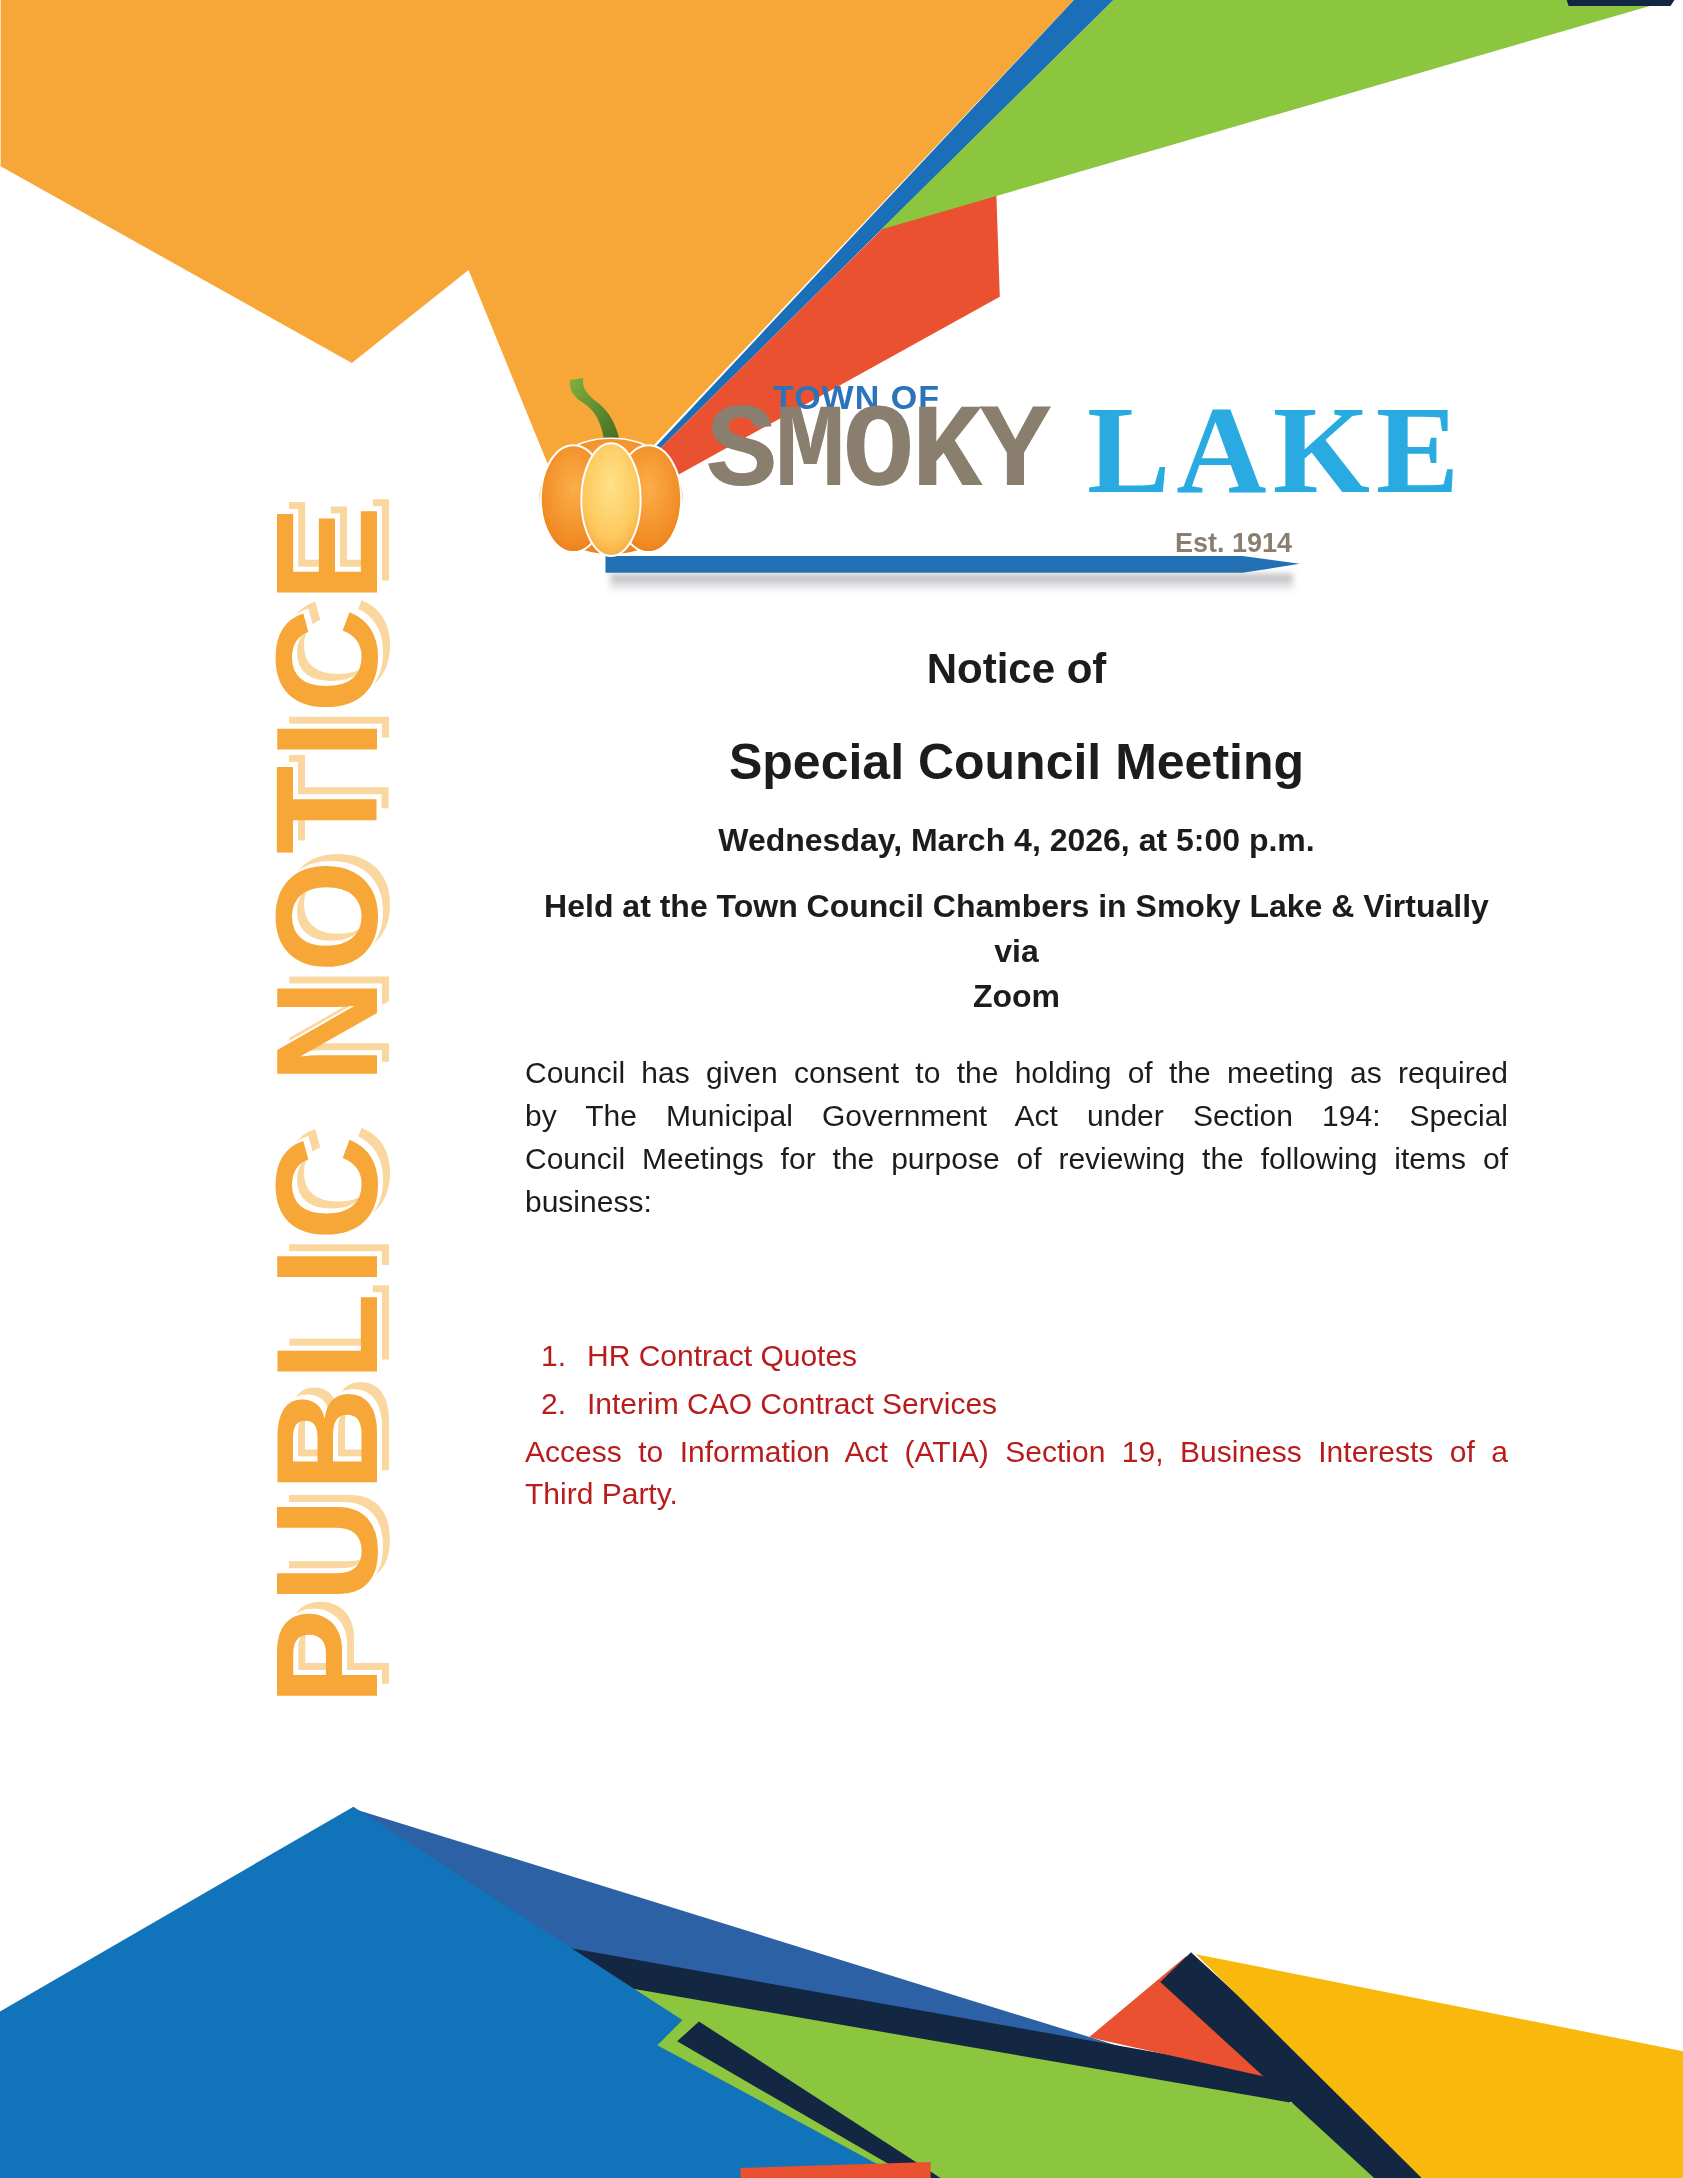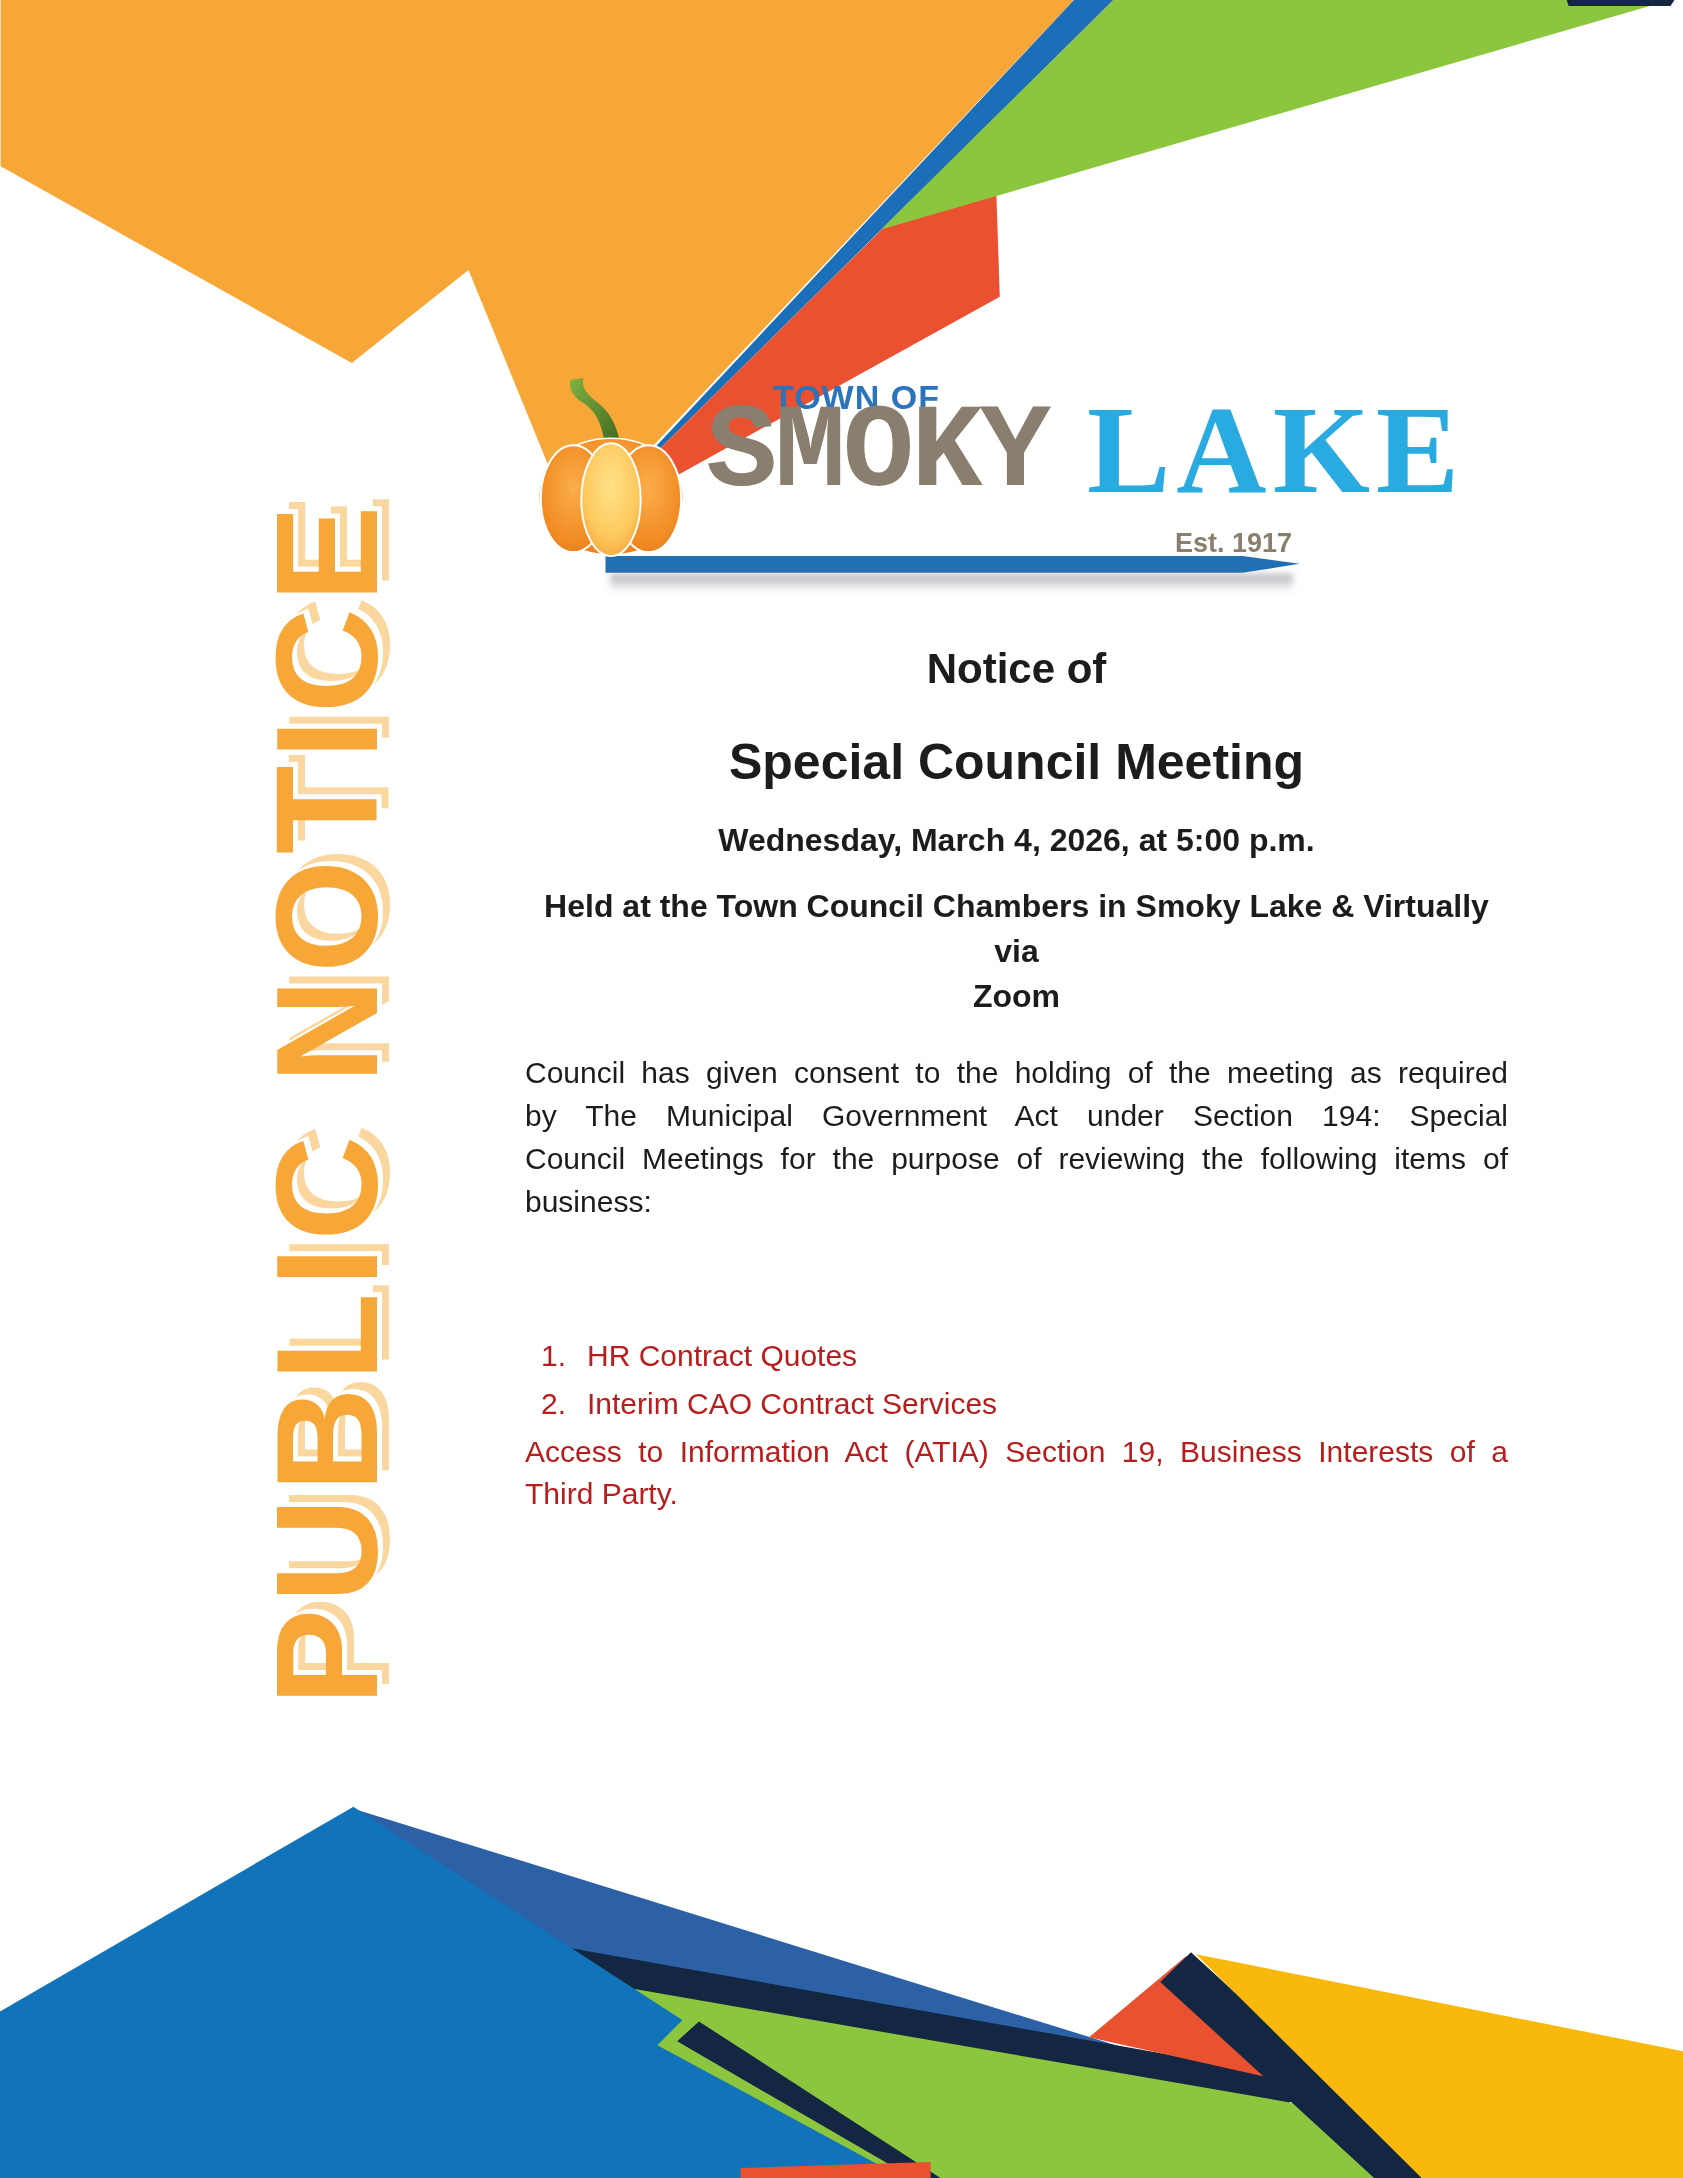--- a/index.html
+++ b/index.html
@@ -91,21 +91,21 @@
     <path d="M84 74 C82 48 74 34 60 26 C51 20 47 12 49 4 L62 2 C60 12 66 18 74 25 C89 35 97 52 100 72 Z" fill="url(#gStem)"></path>
     <ellipse cx="90" cy="122" rx="73" ry="59" fill="url(#gBody)" stroke="#ffffff" stroke-width="1.5"></ellipse>
     <ellipse cx="52" cy="124" rx="33" ry="54" fill="url(#gBody)" stroke="#ffffff" stroke-width="2"></ellipse>
     <ellipse cx="128" cy="124" rx="33" ry="54" fill="url(#gBody)" stroke="#ffffff" stroke-width="2"></ellipse>
     <ellipse cx="90" cy="125" rx="30" ry="57" fill="url(#gCenter)" stroke="#ffffff" stroke-width="2"></ellipse>
   </svg>
 
   <div class="town-of">TOWN OF</div>
   <div class="smoky">SMOKY</div>
   <div class="lake">LAKE</div>
-  <div class="est">Est. 1917</div>
+  <div class="est">Est. 1914</div>
 
   <div class="c center t1">Notice of</div>
   <div class="c center t2">Special Council Meeting</div>
   <div class="c center dt">Wednesday, March 4, 2026, at 5:00 p.m.</div>
   <div class="c center loc">
     <div>Held at the Town Council Chambers in Smoky Lake &amp; Virtually via</div>
     <div>Zoom</div>
   </div>
 
   <div class="c para">

